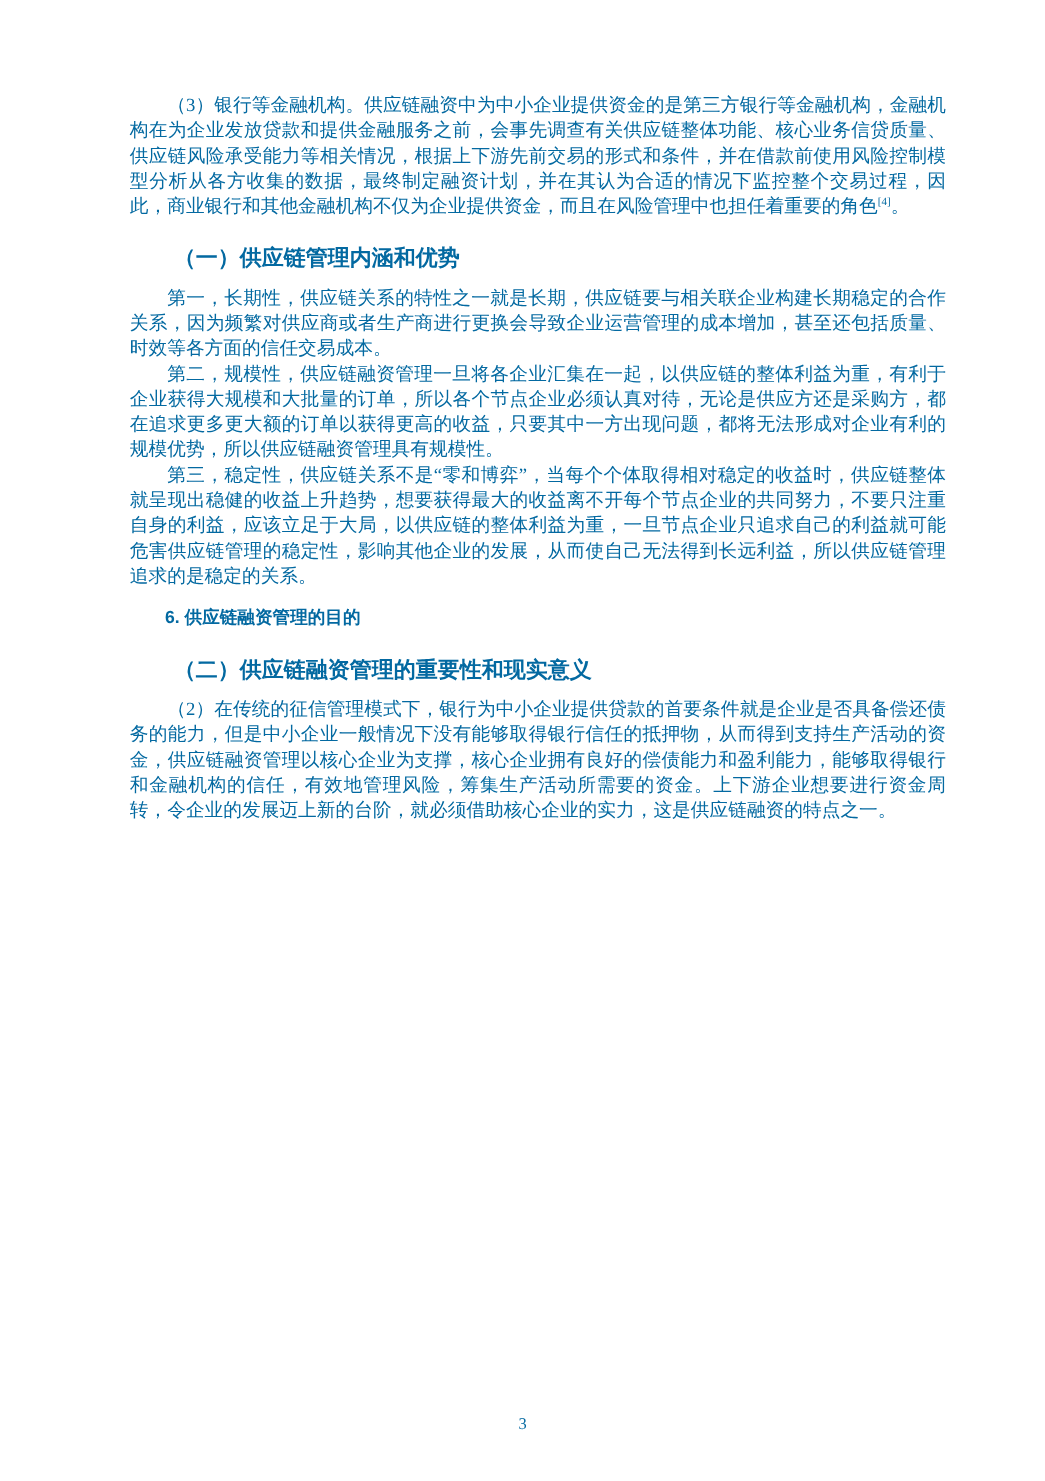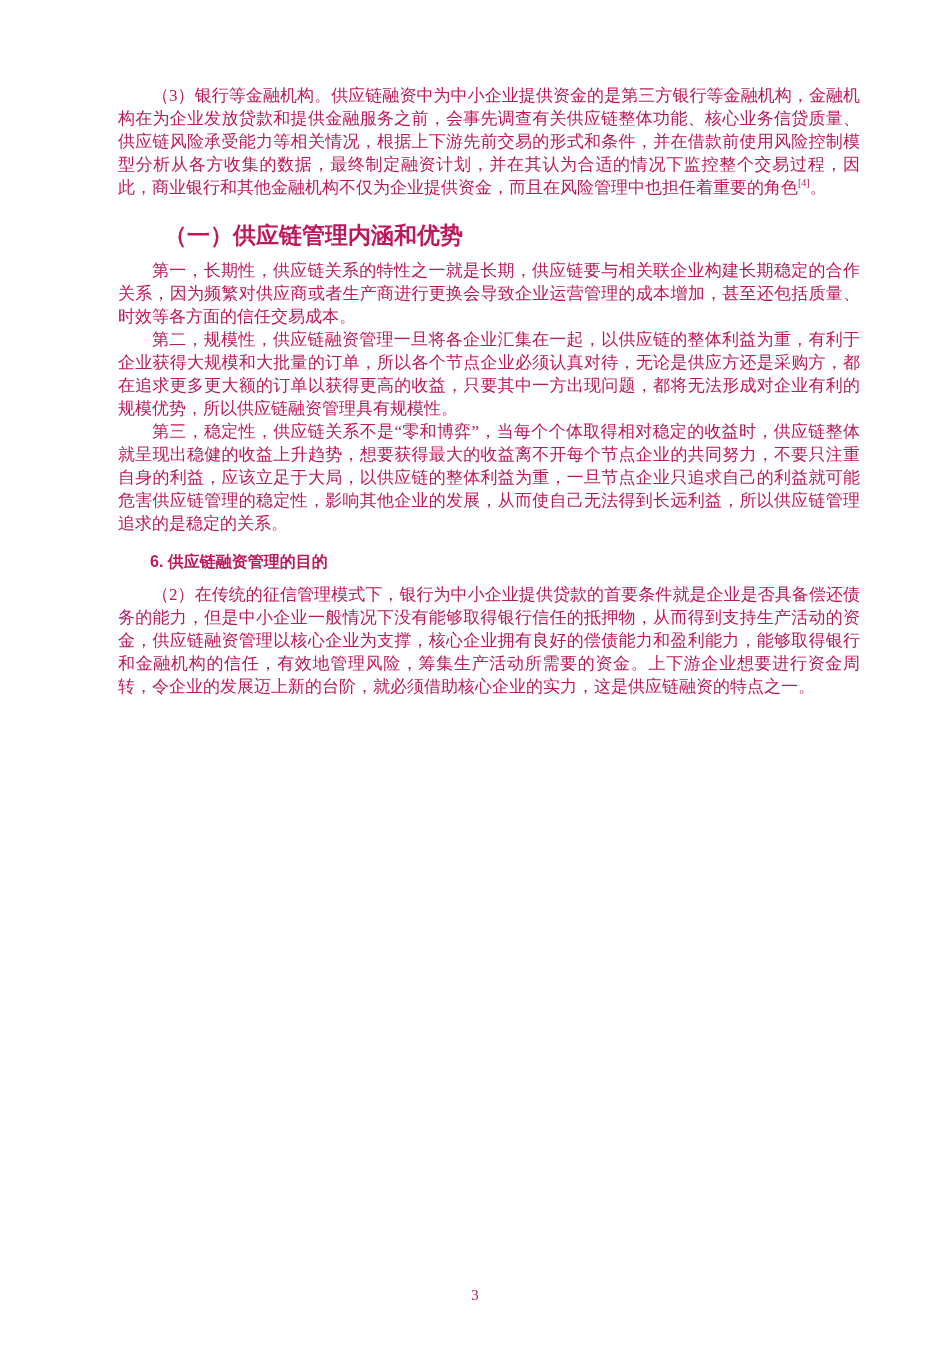--- a/index.html
+++ b/index.html
@@ -6,40 +6,40 @@
   * { margin: 0; padding: 0; box-sizing: border-box; }
   html, body { background: #ffffff; }
   .page {
     width: 950px;
     height: 1346px;
     margin: 0 auto;
     background: #ffffff;
     position: relative;
     padding: 84px 90px 0 118px;
     font-family: "Liberation Serif", "DejaVu Serif", serif;
-    color: #be185d;
+    color: #0369a1;
     overflow: hidden;
   }
   .body-para {
     font-size: 17px;
     line-height: 23px;
     text-align: justify;
     text-indent: 2em;
   }
   .heading-1 {
     font-family: "Liberation Sans", "DejaVu Sans", sans-serif;
     font-size: 20px;
     font-weight: 700;
     line-height: 26px;
     text-indent: 2em;
     margin: 34px 0 0 0;
   }
   .heading-2 {
     font-family: "Liberation Sans", "DejaVu Sans", sans-serif;
-    font-size: 23px;
+    font-size: 20px;
     font-weight: 700;
     line-height: 24px;
     text-indent: 2em;
     margin: 24px 0 12px 0;
   }
   .heading-3 {
     font-family: "Liberation Sans", "DejaVu Sans", sans-serif;
     font-size: 16px;
     font-weight: 700;
     line-height: 22px;
@@ -75,20 +75,21 @@
 
   <p class="body-para">第一，长期性，供应链关系的特性之一就是长期，供应链要与相关联企业构建长期稳定的合作关系，因为频繁对供应商或者生产商进行更换会导致企业运营管理的成本增加，甚至还包括质量、时效等各方面的信任交易成本。</p>
 
   <p class="body-para">第二，规模性，供应链融资管理一旦将各企业汇集在一起，以供应链的整体利益为重，有利于企业获得大规模和大批量的订单，所以各个节点企业必须认真对待，无论是供应方还是采购方，都在追求更多更大额的订单以获得更高的收益，只要其中一方出现问题，都将无法形成对企业有利的规模优势，所以供应链融资管理具有规模性。</p>
 
   <p class="body-para">第三，稳定性，供应链关系不是“零和博弈”，当每个个体取得相对稳定的收益时，供应链整体就呈现出稳健的收益上升趋势，想要获得最大的收益离不开每个节点企业的共同努力，不要只注重自身的利益，应该立足于大局，以供应链的整体利益为重，一旦节点企业只追求自己的利益就可能危害供应链管理的稳定性，影响其他企业的发展，从而使自己无法得到长远利益，所以供应链管理追求的是稳定的关系。</p>
 
   <h3 class="heading-3">6. 供应链融资管理的目的</h3>
 
 
+  <h2 class="heading-2">（二）供应链融资管理的重要性和现实意义</h2>
 
 
   <p class="body-para">（2）在传统的征信管理模式下，银行为中小企业提供贷款的首要条件就是企业是否具备偿还债务的能力，但是中小企业一般情况下没有能够取得银行信任的抵押物，从而得到支持生产活动的资金，供应链融资管理以核心企业为支撑，核心企业拥有良好的偿债能力和盈利能力，能够取得银行和金融机构的信任，有效地管理风险，筹集生产活动所需要的资金。上下游企业想要进行资金周转，令企业的发展迈上新的台阶，就必须借助核心企业的实力，这是供应链融资的特点之一。</p>
 
   <div class="footer">
     <span>3</span>
   </div>
 
 </div>
 

